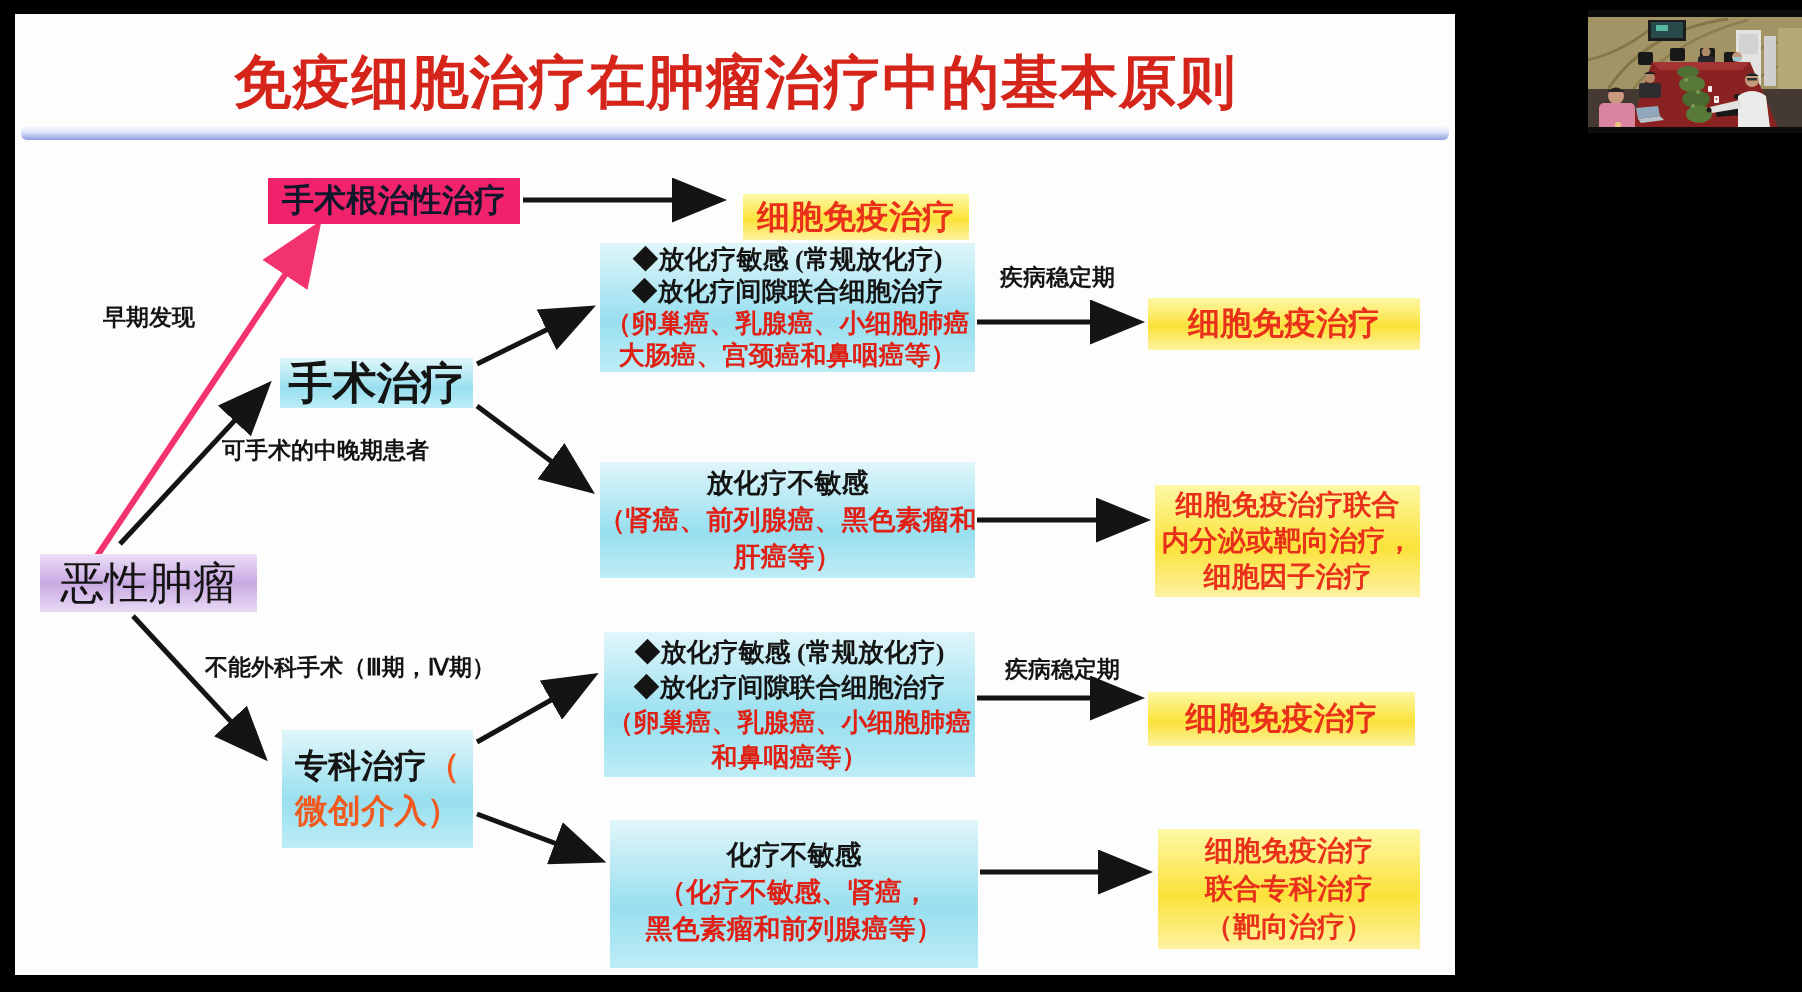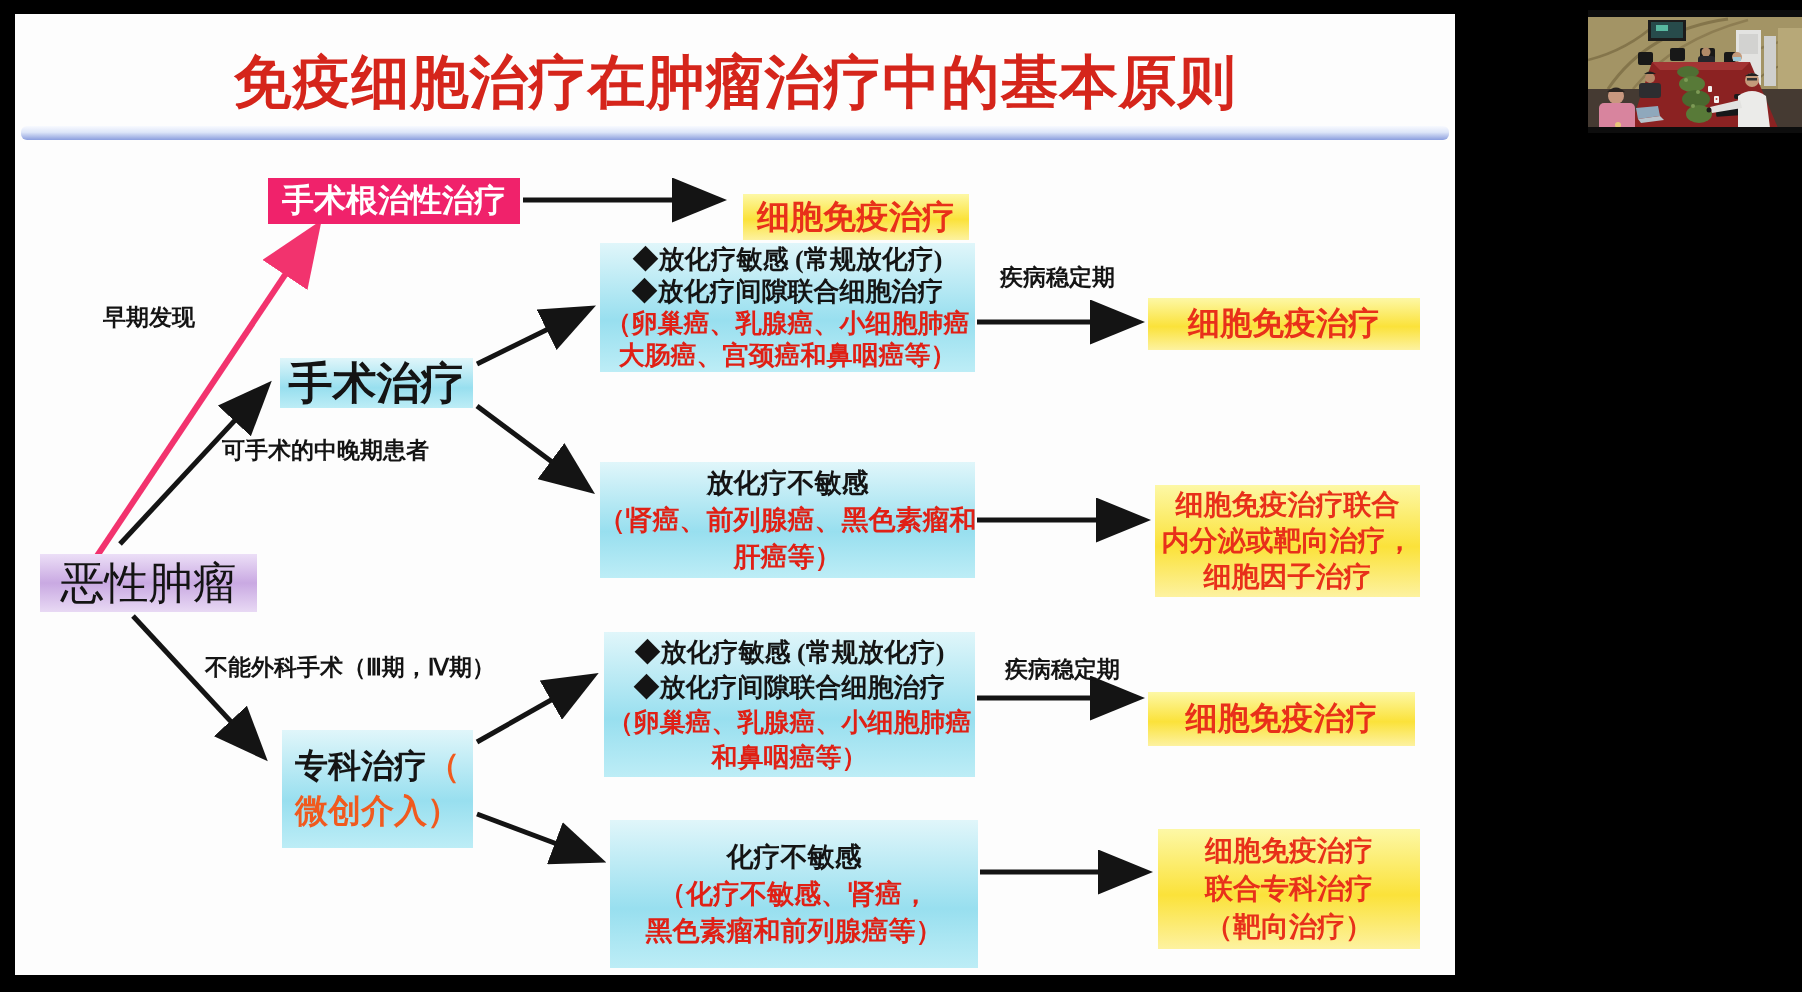--- a/index.html
+++ b/index.html
@@ -11,21 +11,21 @@
                  font-size:58px; font-weight:bold; color:#d5251b; letter-spacing:1px;
                  font-family:"Liberation Sans", sans-serif; white-space:nowrap; }
   .divider { position:absolute; left:6px; top:112px; width:1428px; height:14px; border-radius:6px;
              background:linear-gradient(to bottom,#f8faff 0%,#dde5f8 45%,#8b9ede 100%); }
 
   .arrows { position:absolute; left:0; top:0; width:1440px; height:961px; pointer-events:none; }
 
   .node { position:absolute; display:flex; flex-direction:column; justify-content:center;
           align-items:center; text-align:center; font-family:"Liberation Serif", serif; }
   .node div, .node span { white-space:nowrap; }
-  .pinknode  { background:#f0226b; color:#ffffff; font-weight:bold; font-size:32px; }
+  .pinknode  { background:#f0226b; color:#0f172a; font-weight:bold; font-size:32px; }
   .cyannode  { background:linear-gradient(to bottom,#e0f6fa 0%,#98dfef 60%,#bdedf6 100%);
                font-weight:bold; }
   .yellownode{ background:linear-gradient(to bottom,#fdf8a6 0%,#fbe23a 55%,#fdf2a0 100%);
                color:#e8301a; font-weight:bold;margin-top:20px; }
   .purplenode{ background:linear-gradient(to bottom,#ecdff7 0%,#c9a9e2 50%,#e8d9f4 100%);
                color:#141414; font-weight:normal; font-size:44px; }
   .line-black { color:#141414; }
   .line-red   { color:#e02015; }
   .orange     { color:#f05a1e; }
   .edge-label { position:absolute; font-size:23px; color:#141414; font-weight:bold;
@@ -117,21 +117,21 @@
       <span>细胞免疫治疗</span>
     </div>
 
     <div class="node cyannode" style="left:267px; top:716px; width:191px; height:118px; font-size:33px; line-height:45px;">
       <div>
         <span class="line-black">专科治疗</span><span class="orange">（</span>
       </div>
       <div class="orange">微创介入）</div>
     </div>
 
-    <div class="node cyannode" style="left:595px; top:806px; width:368px; height:148px; font-size:27px; line-height:37px;">
+    <div class="node cyannode" style="left:595px; top:806px; width:368px; height:148px; font-size:27px; line-height:37px;font-family:Liberation Mono, monospace;">
       <div class="line-black">化疗不敏感</div>
       <div class="line-red">（化疗不敏感、肾癌，</div>
       <div class="line-red">黑色素瘤和前列腺癌等）</div>
     </div>
 
     <div class="node yellownode" style="left:1143px; top:795px; width:262px; height:120px; font-size:28px; line-height:38px;">
       <div>细胞免疫治疗</div>
       <div>联合专科治疗</div>
       <div>（靶向治疗）</div>
     </div>

